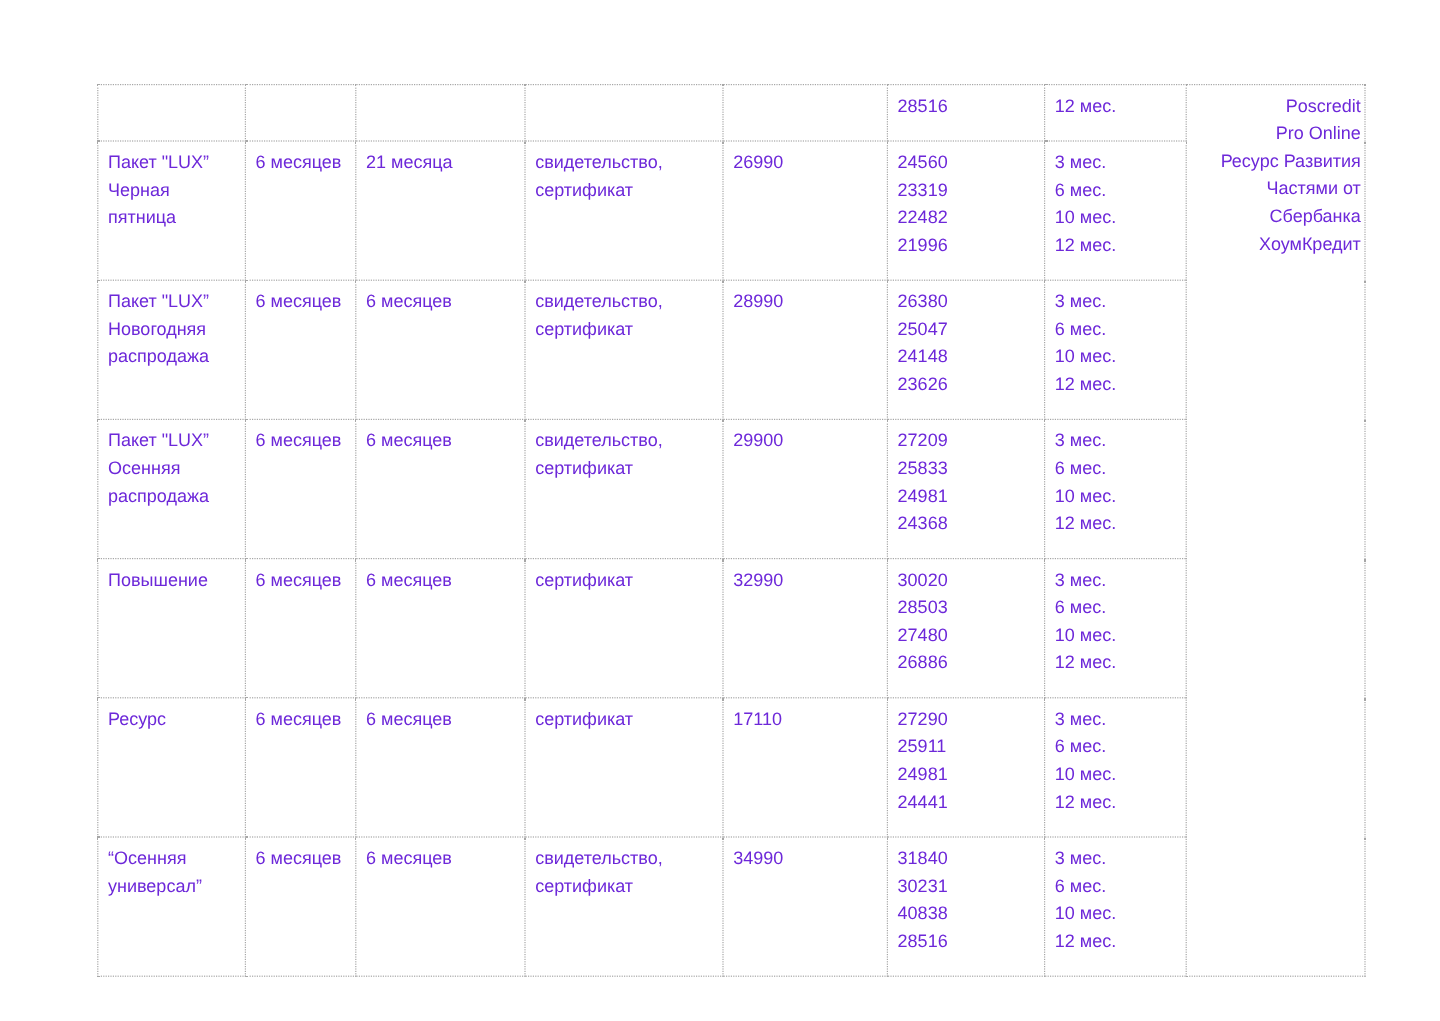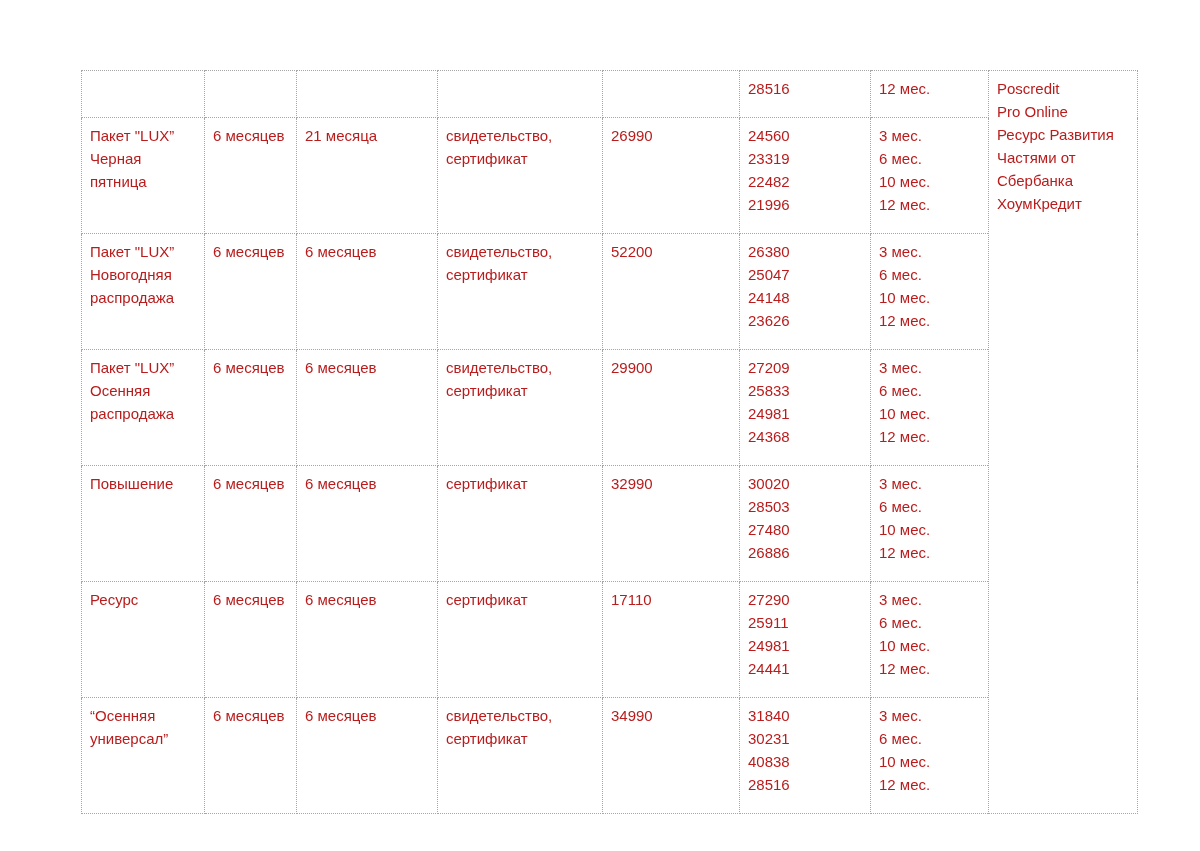--- a/index.html
+++ b/index.html
@@ -22,28 +22,28 @@
     width: 1056px;
     border-collapse: collapse;
     table-layout: fixed;
   }
   table.pricing-table td {
     border: 1px dotted #a6a6a6;
     vertical-align: top;
     padding: 6px 3px 4px 8px;
     font-size: 15px;
     line-height: 23px;
-    color: #b91c1c;
+    color: #6d28d9;
     white-space: pre-line;
     overflow: hidden;
   }
   tr.carryover-row td { height: 36px; }
   tr.data-row td { height: 105px; }
   td.providers-cell {
-    text-align: left;
+    text-align: right;
     padding-left: 2px;
     padding-right: 2px;
   }
 </style>
 </head>
 <body>
 
 <div class="page">
   <table class="pricing-table">
     <colgroup>
@@ -93,21 +93,21 @@
     </tr>
 
     <tr class="data-row">
       <td>Пакет "LUX”
 Новогодняя
 распродажа</td>
       <td>6 месяцев</td>
       <td>6 месяцев</td>
       <td>свидетельство,
 сертификат</td>
-      <td>52200</td>
+      <td>28990</td>
       <td>26380
 25047
 24148
 23626</td>
       <td>3 мес.
 6 мес.
 10 мес.
 12 мес.</td>
     </tr>
 

